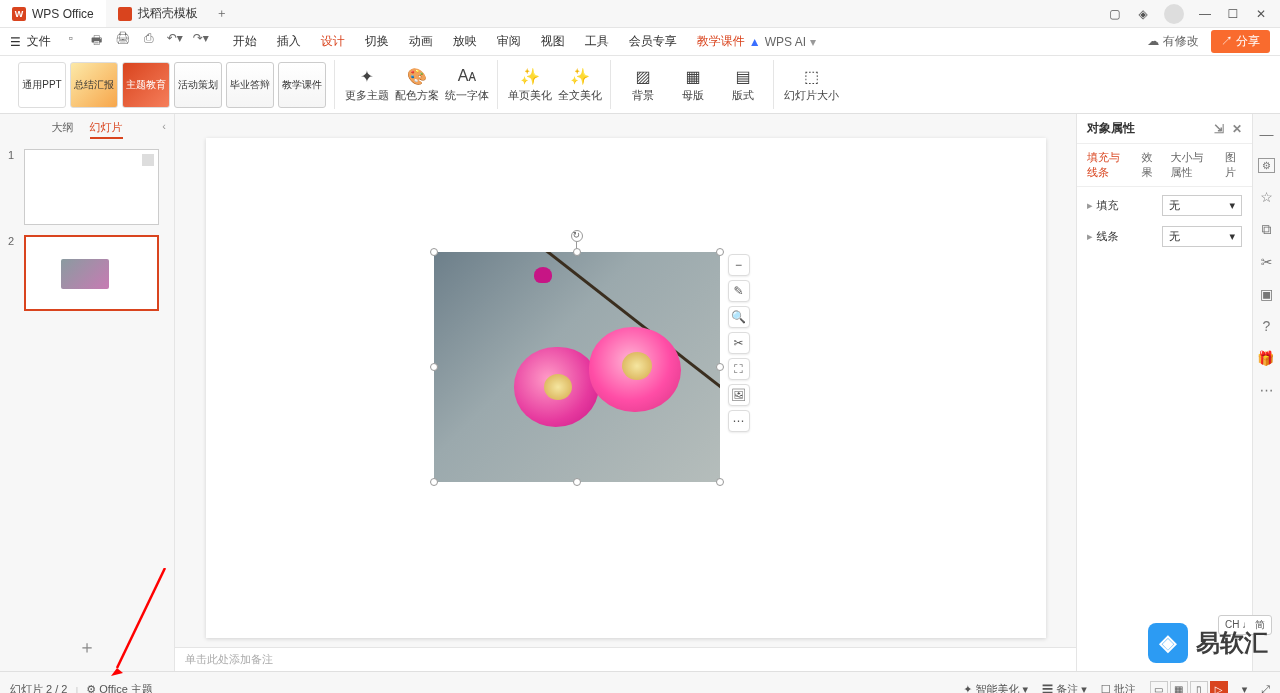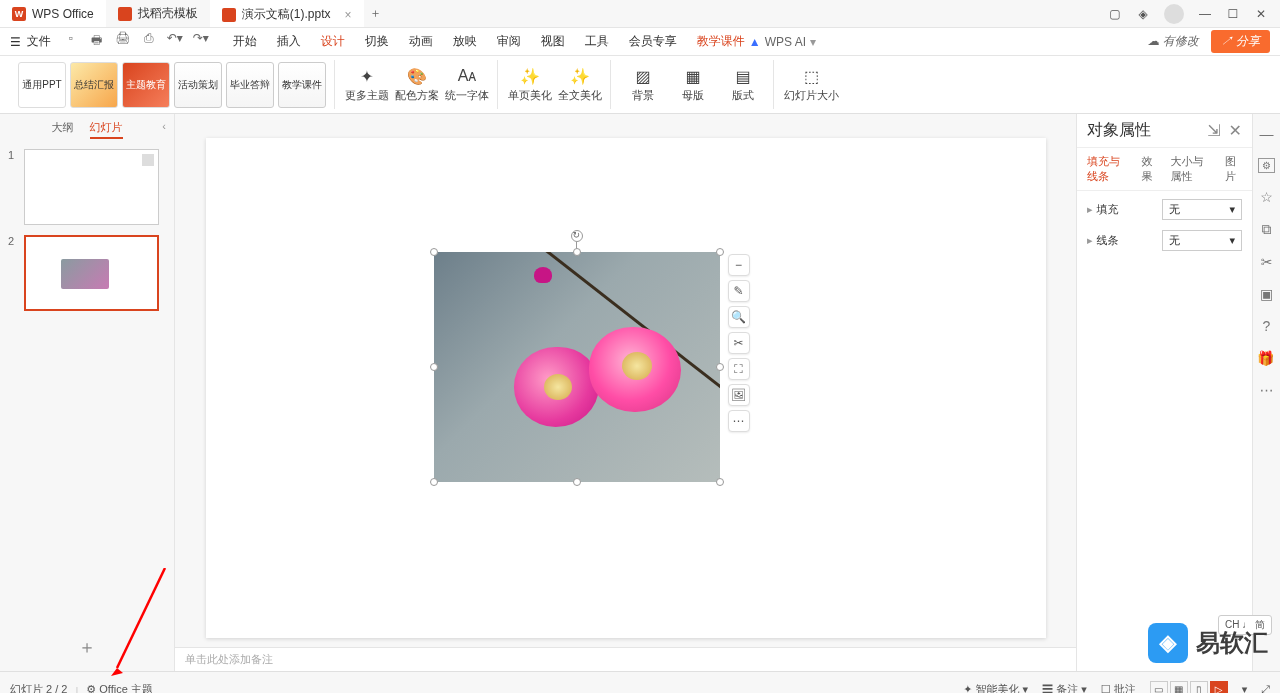--- a/index.html
+++ b/index.html
@@ -22,21 +22,21 @@
 
 .menubar { height: 28px; display: flex; align-items: center; padding: 0 10px; gap: 4px; border-bottom: 1px solid #e5e5e5; }
 .menu-left { display: flex; align-items: center; gap: 12px; }
 .menu-file { display: flex; align-items: center; gap: 6px; color: #333; }
 .qat { display: flex; gap: 10px; color: #666; }
 .qat span { width: 16px; text-align: center; }
 .menu-tabs { display: flex; gap: 20px; margin-left: 20px; }
 .menu-tab { color: #333; cursor: pointer; }
 .menu-tab.active { color: #d9441e; }
 .menu-tab.context { color: #d9441e; }
-.menu-right { margin-left: auto; display: flex; align-items: center; gap: 12px; font-style: italic; }
+.menu-right { margin-left: auto; display: flex; align-items: center; gap: 12px; }
 .ai-label { color: #666; display: flex; gap: 4px; align-items: center; }
 .share-btn { background: #f96b2e; color: #fff; padding: 3px 10px; border-radius: 3px; }
 
 
 .ribbon { height: 58px; background: #fff; display: flex; align-items: center; padding: 4px 10px; border-bottom: 1px solid #e0e0e0; gap: 2px; }
 .ribbon-group { display: flex; align-items: center; gap: 6px; padding: 0 8px; height: 100%; }
 .ribbon-group.sep { border-right: 1px solid #e5e5e5; }
 .template-row { display: flex; gap: 4px; }
 .template-item { width: 48px; height: 46px; border: 1px solid #ddd; border-radius: 3px; display: flex; flex-direction: column; align-items: center; justify-content: center; font-size: 10px; background: linear-gradient(#fff, #f5f5f5); position: relative; overflow: hidden; }
 .template-item.t1 { background: #fff; }
@@ -90,21 +90,21 @@
 .rotate-handle::after { content: '↻'; font-size: 9px; color: #666; position: absolute; left: 1px; top: -1px; }
 .rotate-line { position: absolute; top: -10px; left: calc(50% - 0.5px); width: 1px; height: 10px; background: #999; }
 
 .float-toolbar { position: absolute; left: 522px; top: 116px; display: flex; flex-direction: column; gap: 4px; }
 .float-btn { width: 22px; height: 22px; background: #fff; border: 1px solid #ddd; border-radius: 4px; display: flex; align-items: center; justify-content: center; font-size: 12px; color: #555; box-shadow: 0 1px 2px rgba(0,0,0,0.08); }
 
 .notes-area { height: 24px; border-top: 1px solid #e5e5e5; padding: 4px 10px; color: #aaa; font-size: 11px; background: #fff; }
 
 
 .right-panel { width: 176px; background: #fff; border-left: 1px solid #e5e5e5; display: flex; flex-direction: column; }
-.rp-header { display: flex; align-items: center; justify-content: space-between; padding: 6px 10px; border-bottom: 1px solid #eee; font-size: 16px; }
+.rp-header { display: flex; align-items: center; justify-content: space-between; padding: 6px 10px; border-bottom: 1px solid #eee; font-size: 12px; font-weight: bold; }
 .rp-header-icons { display: flex; gap: 8px; color: #888; }
 .rp-tabs { display: flex; gap: 12px; padding: 6px 10px; border-bottom: 1px solid #eee; font-size: 11px; }
 .rp-tab { color: #666; }
 .rp-tab.active { color: #d9441e; }
 .rp-section { padding: 8px 10px; }
 .rp-row { display: flex; align-items: center; justify-content: space-between; margin-bottom: 10px; font-size: 11px; }
 .rp-row .arrow { color: #999; margin-right: 4px; }
 .rp-select { border: 1px solid #ccc; padding: 2px 6px; font-size: 11px; width: 80px; display: flex; justify-content: space-between; align-items: center; }
 
 
@@ -133,25 +133,20 @@
 
 <div class="titlebar">
   <div class="titlebar-tabs">
     <div class="app-tab wps">
       <span class="wps-logo">W</span>
       <span>WPS Office</span>
     </div>
     <div class="app-tab">
       <span class="doc-icon" style="background:#d9441e"></span>
       <span>找稻壳模板</span>
-    </div>
-    <div class="app-tab active">
-      <span class="doc-icon"></span>
-      <span>演示文稿(1).pptx</span>
-      <span class="close">×</span>
     </div>
     <div class="new-tab">＋</div>
   </div>
   <div class="titlebar-right">
     <span class="win-icon">▢</span>
     <span class="win-icon">◈</span>
     <span class="avatar-small"></span>
     <span class="win-icon">—</span>
     <span class="win-icon">☐</span>
     <span class="win-icon">✕</span>

